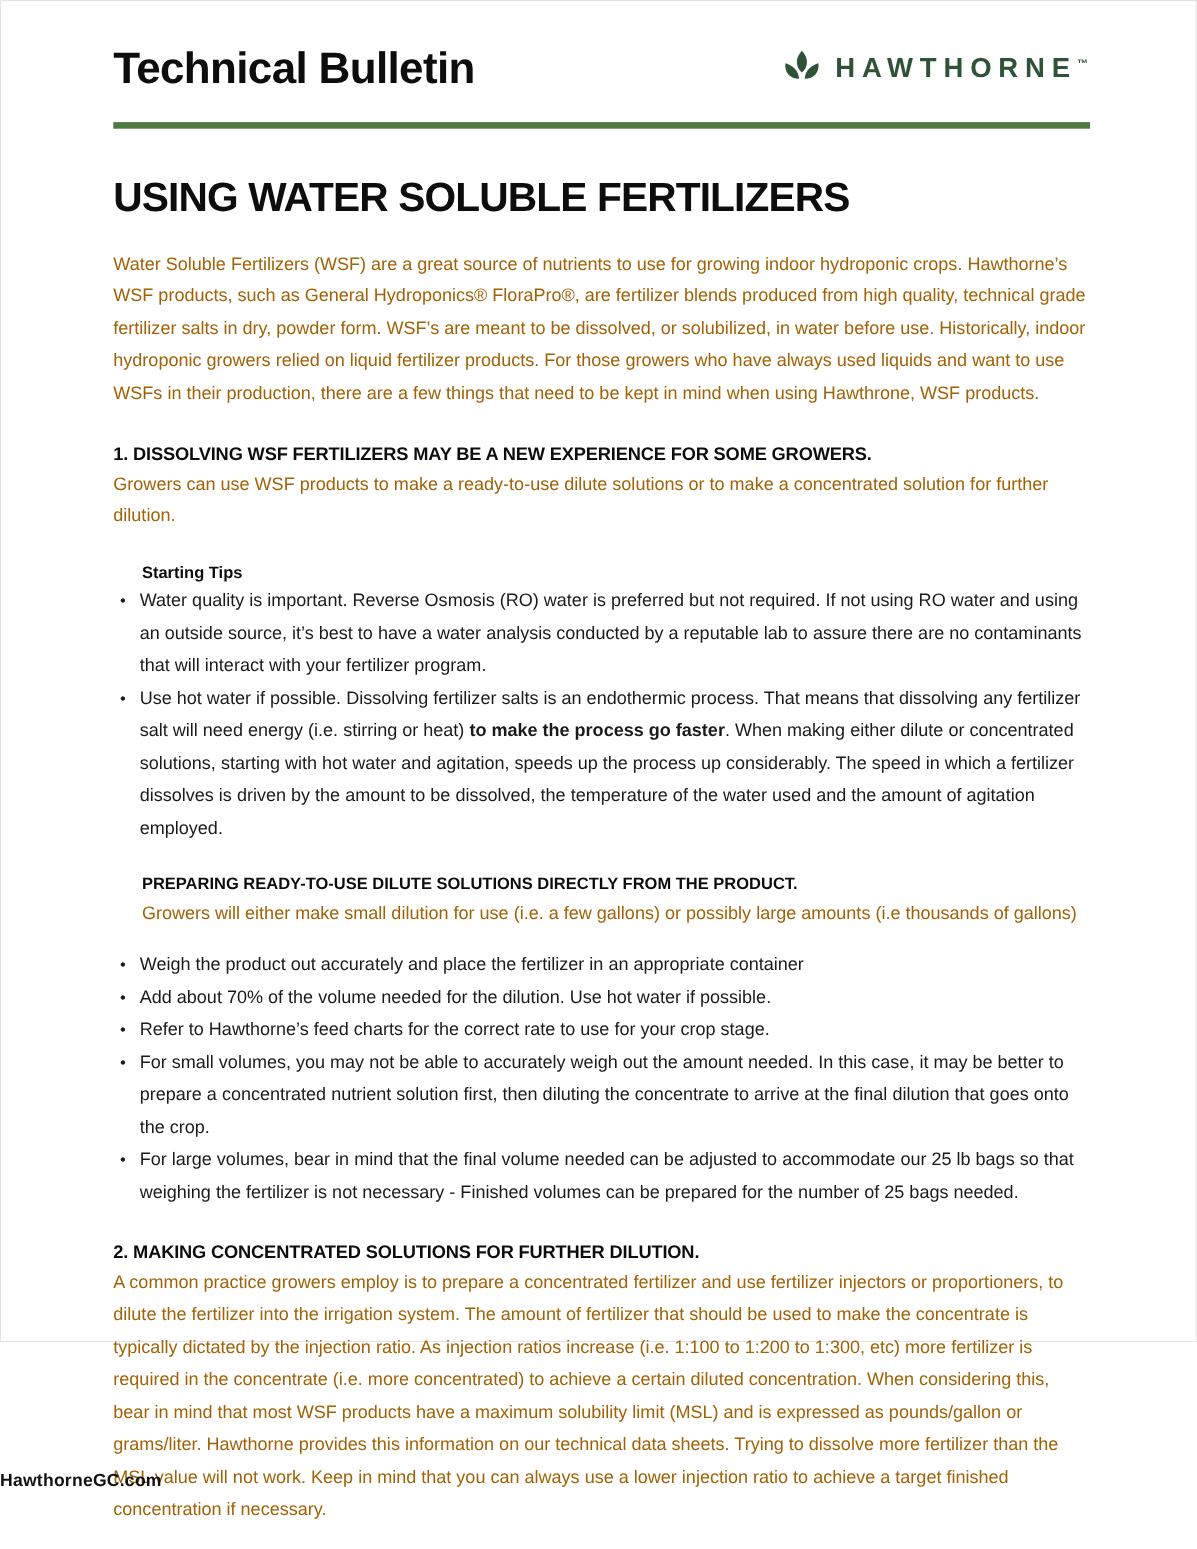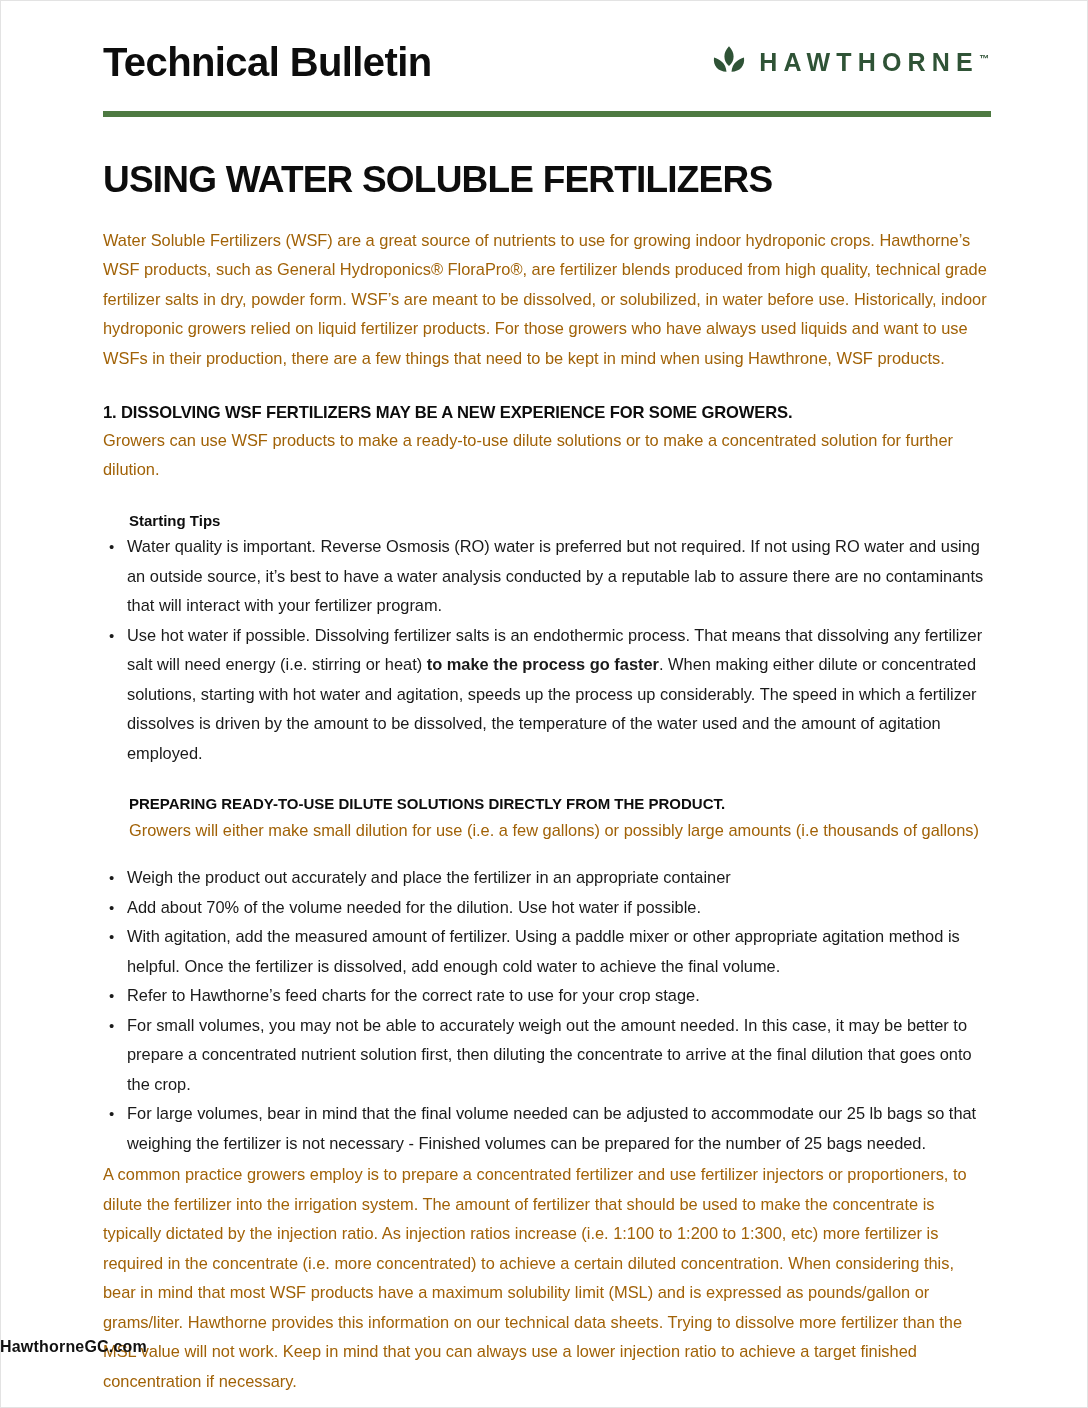--- a/index.html
+++ b/index.html
@@ -11,21 +11,21 @@
     width: 1088px;
     height: 1408px;
     font-family: "Liberation Sans", sans-serif;
     color: #111111;
     position: relative;
     overflow: hidden;
   }
   .page {
     box-sizing: border-box;
     width: 1088px;
-    height: 1408px;
+    height: 1220px;
     padding: 0;
     background: #ffffff;
     border: 1px solid #e3e3e3;
   }
   .inner {
     box-sizing: border-box;
     padding: 30px 96px 0 102px;
   }
 
   
@@ -179,24 +179,24 @@
       <li>Water quality is important. Reverse Osmosis (RO) water is preferred but not required. If not using RO water and using an outside source, it’s best to have a water analysis conducted by a reputable lab to assure there are no contaminants that will interact with your fertilizer program.</li>
       <li><span>Use hot water if possible. Dissolving fertilizer salts is an endothermic process. That means that dissolving any fertilizer salt will need energy (i.e. stirring or heat) </span><b>to make the process go faster</b><span>.  When making either dilute or concentrated solutions, starting with hot water and agitation, speeds up the process up considerably. The speed in which a fertilizer dissolves is driven by the amount to be dissolved, the temperature of the water used and the amount of agitation employed.</span></li>
     </ul>
 
     <h4 class="sub-head indent-1">PREPARING READY-TO-USE DILUTE SOLUTIONS DIRECTLY FROM THE PRODUCT.</h4>
     <p class="para tight indent-1">Growers will either make small dilution for use (i.e. a few gallons) or possibly large amounts (i.e thousands of gallons)</p>
 
     <ul class="blist" style="margin-top:18px;">
       <li>Weigh the product out accurately and place the fertilizer in an appropriate container</li>
       <li>Add about 70% of the volume needed for the dilution. Use hot water if possible.</li>
-      <li>With agitation, add the measured amount of fertilizer. Using a paddle mixer or other appropriate agitation method is helpful. Once the fertilizer is dissolved, add enough cold water to achieve the final volume.</li>
       <li>Refer to Hawthorne’s feed charts for the correct rate to use for your crop stage.</li>
       <li>For small volumes, you may not be able to accurately weigh out the amount needed. In this case, it may be better to prepare a concentrated nutrient solution first, then diluting the concentrate to arrive at the final dilution that goes onto the crop.</li>
       <li>For large volumes, bear in mind that the final volume needed can be adjusted to accommodate our 25 lb bags so that weighing the fertilizer is not necessary - Finished volumes can be prepared for the number of 25 bags needed.</li>
     </ul>
 
+    <h3 class="section-head">2. MAKING CONCENTRATED SOLUTIONS FOR FURTHER DILUTION.</h3>
     <p class="para tight">A common practice growers employ is to prepare a concentrated fertilizer and use fertilizer injectors or proportioners, to dilute the fertilizer into the irrigation system. The amount of fertilizer that should be used to make the concentrate is typically dictated by the injection ratio. As injection ratios increase (i.e. 1:100 to 1:200 to 1:300, etc) more fertilizer is required in the concentrate (i.e. more concentrated) to achieve a certain diluted concentration. When considering this, bear in mind that most WSF products have a maximum solubility limit (MSL) and is expressed as pounds/gallon or grams/liter. Hawthorne provides this information on our technical data sheets. Trying to dissolve more fertilizer than the MSL value will not work. Keep in mind that you can always use a lower injection ratio to achieve a target finished concentration if necessary.</p>
 
   </div>
 
   <div class="footer">HawthorneGC.com</div>
 </div>
 
 </body></html>

